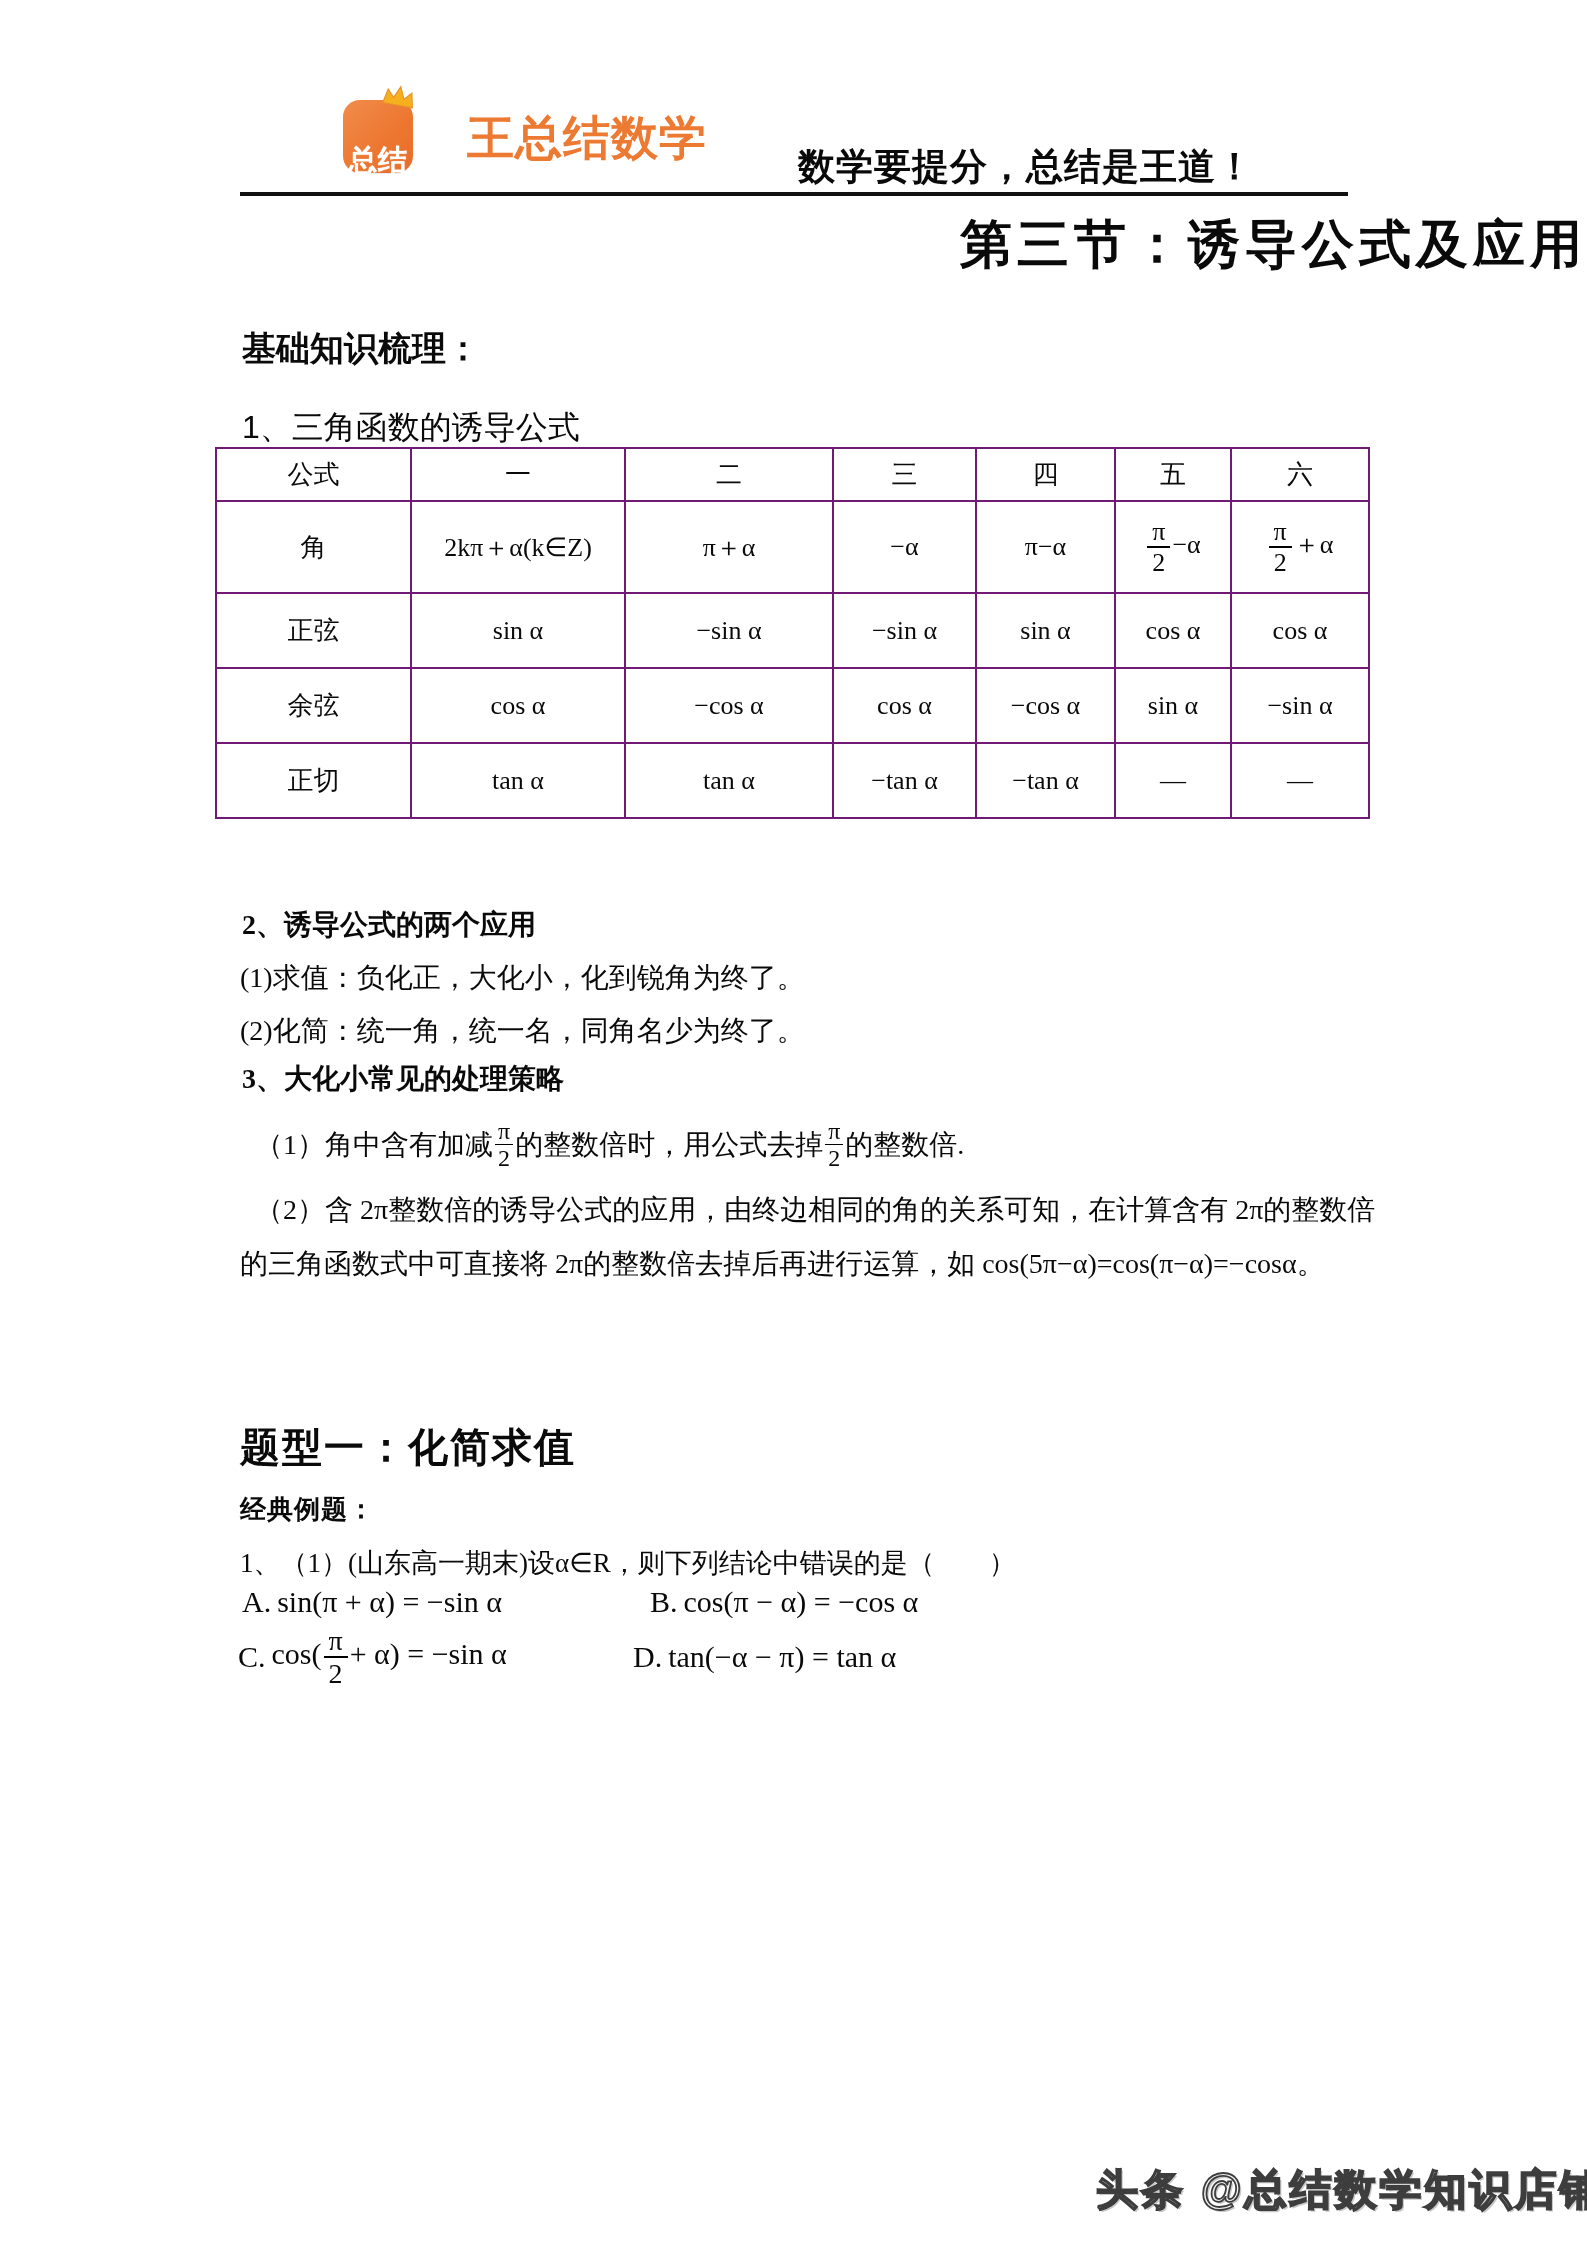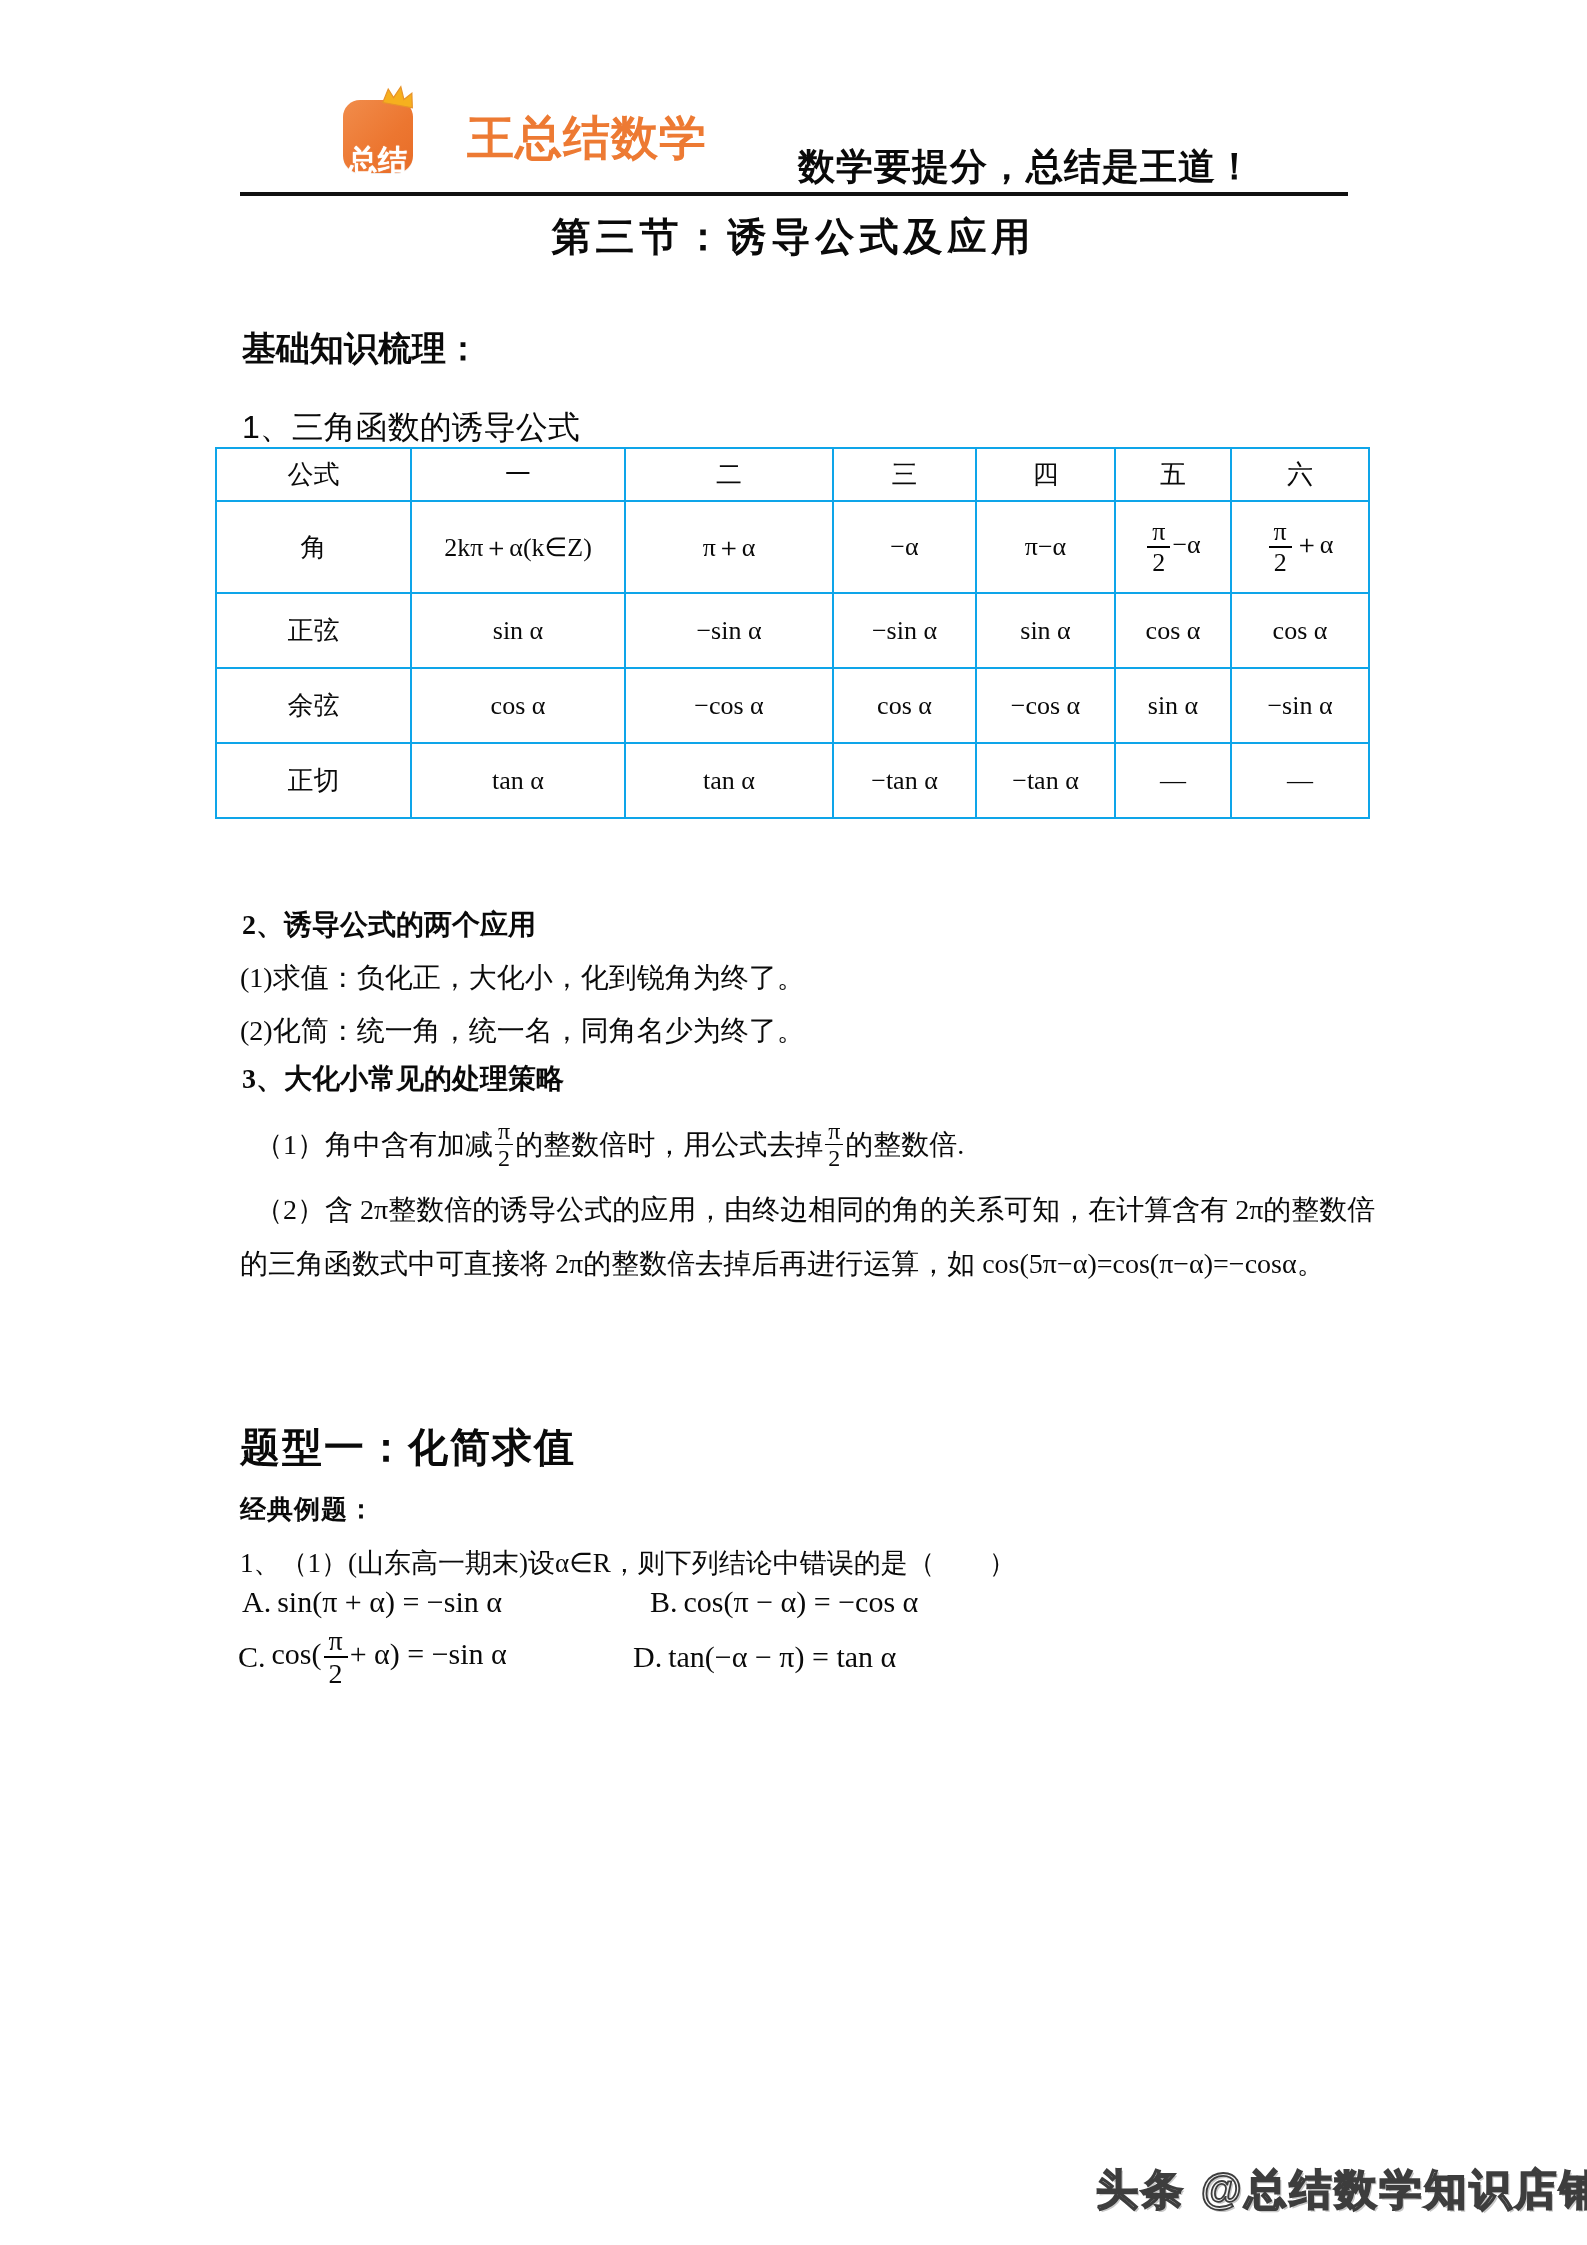--- a/index.html
+++ b/index.html
@@ -39,34 +39,34 @@
   .tagline {
     left:798px; top:142px;
     font-size:37px; font-weight:600; letter-spacing:1px;
     font-family:"Liberation Serif", serif;
   }
   .header-divider { left:240px; top:192px; width:1108px; height:4px; background:#111; }
 
   
   .page-title {
     left:0; top:210px; width:100%;
-    text-align:center;
-    font-size:39px; font-weight:bold; letter-spacing:5px;
+    text-align:right;
+    font-size:52px; font-weight:bold; letter-spacing:5px;
   }
   .k-heading { left:242px; top:326px; font-size:34px; font-weight:bold; }
   .k-item1  { left:242px; top:390px; font-size:32px; font-family:"Liberation Sans",sans-serif;margin-top:16px; }
 
   
   table.formula {
     position:absolute; left:215px; top:447px;
     width:1153px; border-collapse:collapse; table-layout:fixed;
     font-size:26px;
   }
   table.formula td {
-    border:2px solid #0ea5e9;
+    border:2px solid #701a75;
     text-align:center; vertical-align:middle;
     padding:0 2px;
   }
   tr.r-head   { height:53px; }
   tr.r-angle  { height:92px; }
   tr.r-fn     { height:75px;padding-left:12px; }
   tr.r-mn     { height:106px; }
   td .mn-line { line-height:50px; }
 
   

